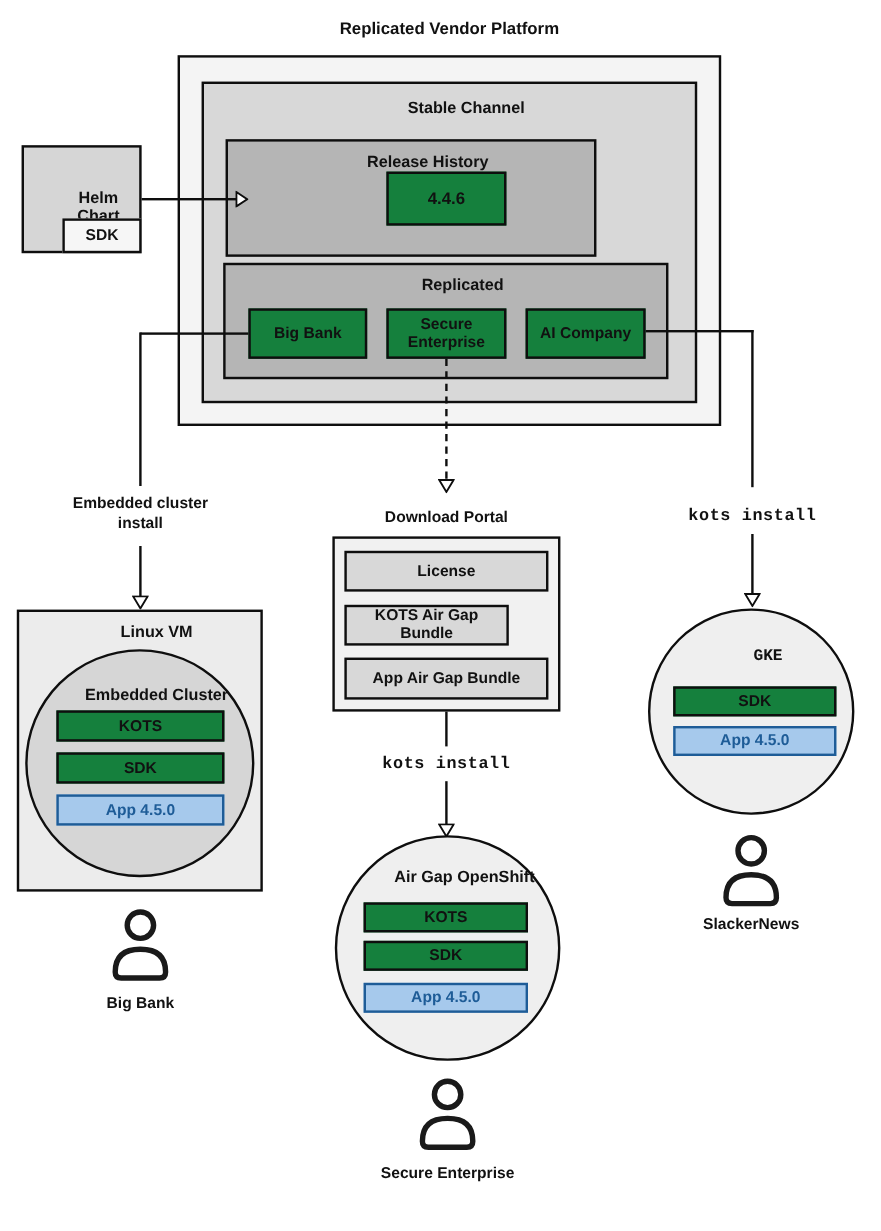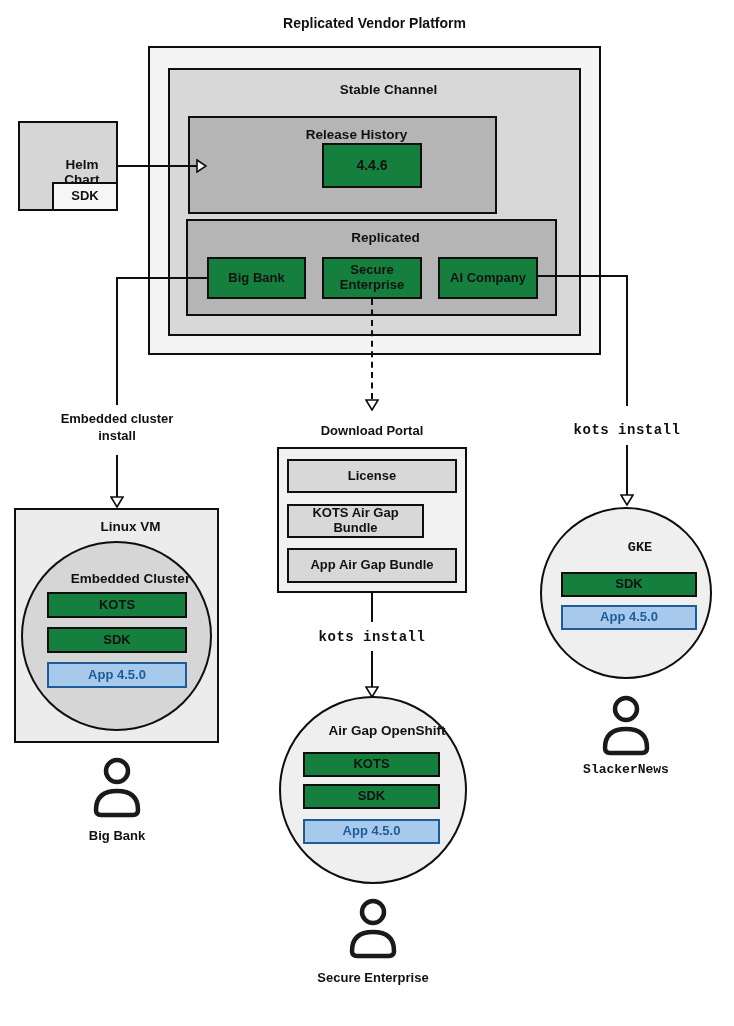--- a/index.html
+++ b/index.html
@@ -154,15 +154,15 @@
     <div class="grouplabel" style="top:31px;font-family:Liberation Mono, monospace;">GKE</div>
   </div>
   <div class="box node" style="left:561px;top:572px;width:136px;height:25px;">SDK</div>
   <div class="box node blue" style="left:561px;top:605px;width:136px;height:25px;">App 4.5.0</div>
   <div class="arrow" style="left:602px;top:695px;">
     <svg width="48" height="62" viewBox="0 0 48 62">
       <circle cx="24" cy="14" r="11" fill="none" stroke="#1a1a1a" stroke-width="4.5"></circle>
       <path d="M8 58 q-5 0 -5 -5 q0 -19 21 -19 q21 0 21 19 q0 5 -5 5 z" fill="none" stroke="#1a1a1a" stroke-width="4.5" stroke-linejoin="round"></path>
     </svg>
   </div>
-  <div class="caption" style="left:556px;top:762px;width:140px;font-family:Liberation Mono, monospace;">SlackerNews</div>
+  <div class="caption" style="left:556px;top:762px;width:140px;">SlackerNews</div>
 
 </div>
 
 </body></html>

